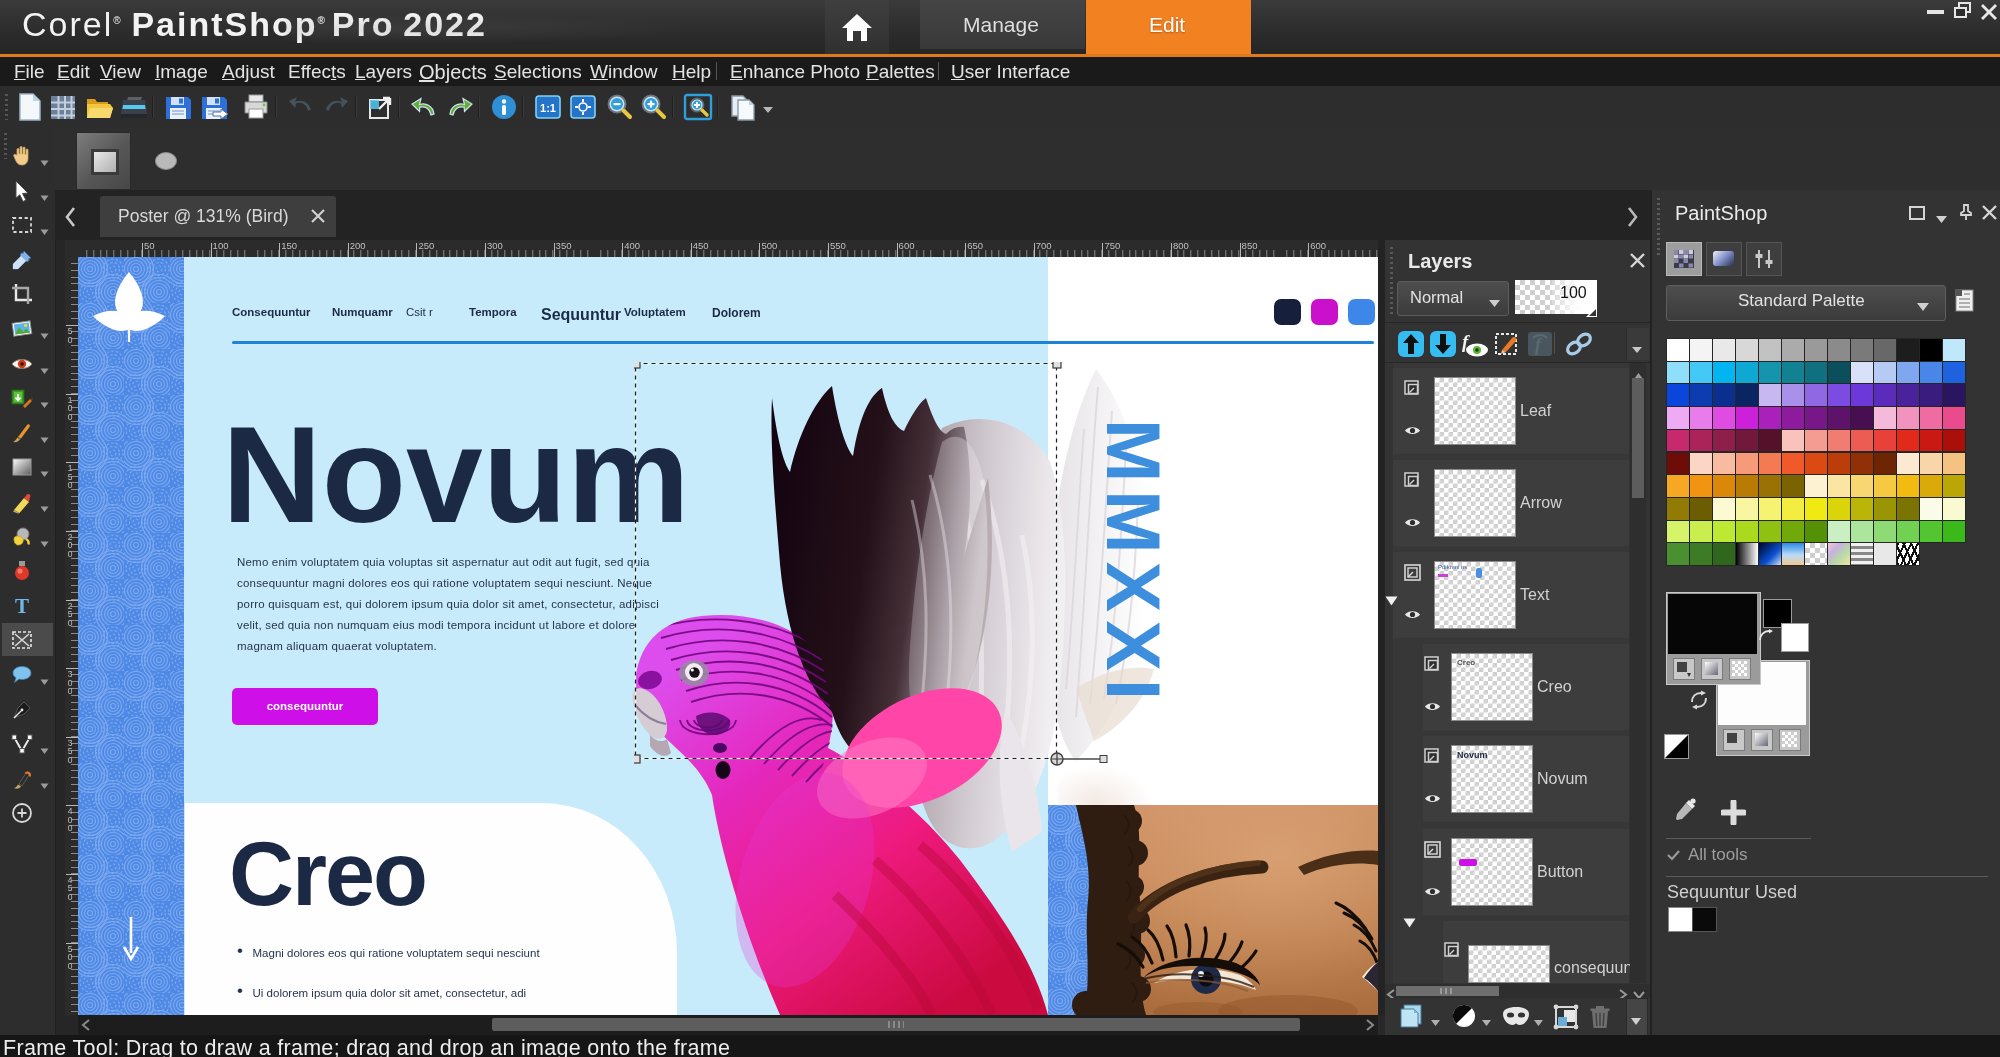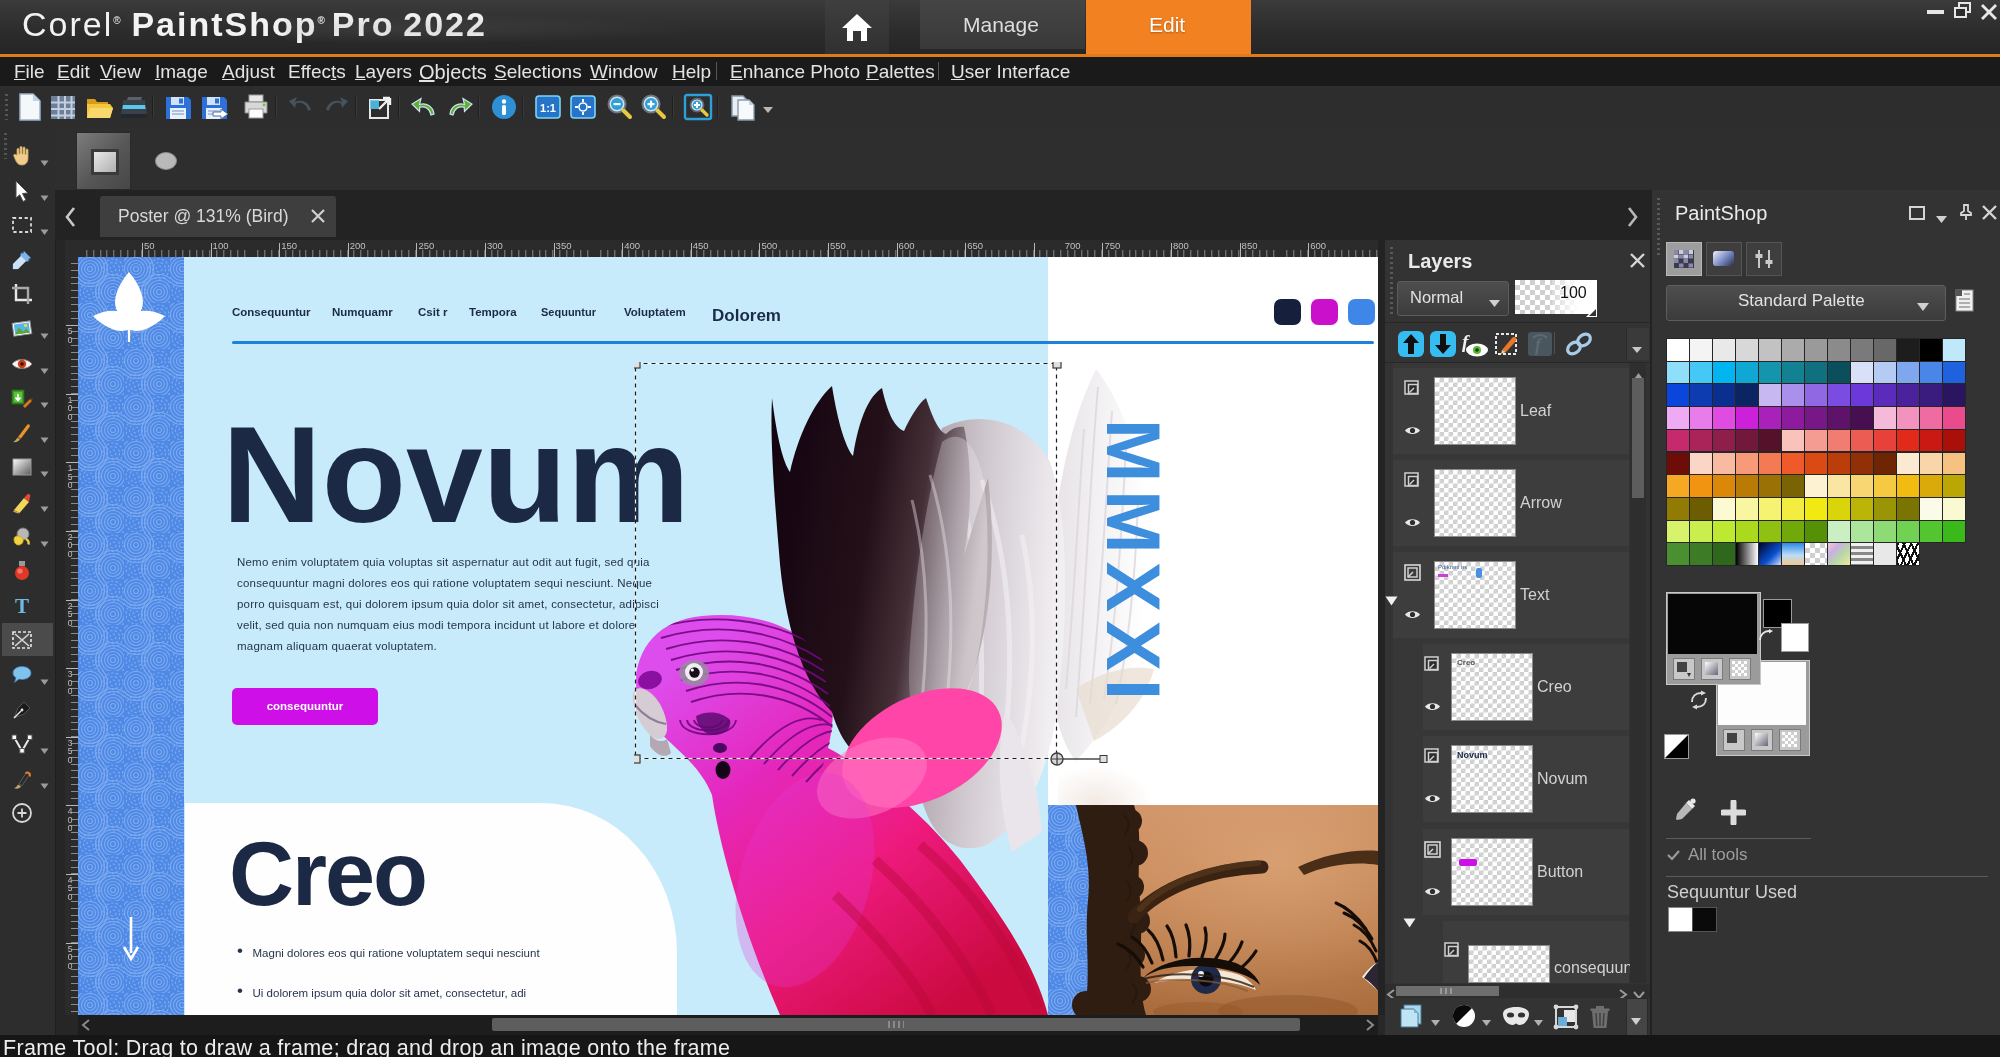--- a/index.html
+++ b/index.html
@@ -332,21 +332,21 @@
 <div class="ab tt" style="left:692.8000000000001px;top:240px;font-size:9.5px;color:#c0c0c0;">450</div>
 <div class="ab" style="left:759.4px;top:243px;width:1px;height:14px;background:#b8b8b8;"></div>
 <div class="ab tt" style="left:761.4px;top:240px;font-size:9.5px;color:#c0c0c0;">500</div>
 <div class="ab" style="left:828.0px;top:243px;width:1px;height:14px;background:#b8b8b8;"></div>
 <div class="ab tt" style="left:830.0px;top:240px;font-size:9.5px;color:#c0c0c0;">550</div>
 <div class="ab" style="left:896.6px;top:243px;width:1px;height:14px;background:#b8b8b8;"></div>
 <div class="ab tt" style="left:898.6px;top:240px;font-size:9.5px;color:#c0c0c0;">600</div>
 <div class="ab" style="left:965.2px;top:243px;width:1px;height:14px;background:#b8b8b8;"></div>
 <div class="ab tt" style="left:967.2px;top:240px;font-size:9.5px;color:#c0c0c0;">650</div>
 <div class="ab" style="left:1033.8000000000002px;top:243px;width:1px;height:14px;background:#b8b8b8;"></div>
-<div class="ab tt" style="left:1035.8000000000002px;top:240px;font-size:9.5px;color:#c0c0c0;padding-left:29px;">700</div>
+<div class="ab tt" style="left:1035.8000000000002px;top:240px;font-size:9.5px;color:#c0c0c0;">700</div>
 <div class="ab" style="left:1102.4px;top:243px;width:1px;height:14px;background:#b8b8b8;"></div>
 <div class="ab tt" style="left:1104.4px;top:240px;font-size:9.5px;color:#c0c0c0;">750</div>
 <div class="ab" style="left:1171.0000000000002px;top:243px;width:1px;height:14px;background:#b8b8b8;"></div>
 <div class="ab tt" style="left:1173.0000000000002px;top:240px;font-size:9.5px;color:#c0c0c0;">800</div>
 <div class="ab" style="left:1239.6000000000001px;top:243px;width:1px;height:14px;background:#b8b8b8;"></div>
 <div class="ab tt" style="left:1241.6000000000001px;top:240px;font-size:9.5px;color:#c0c0c0;">850</div>
 <div class="ab" style="left:1308.2000000000003px;top:243px;width:1px;height:14px;background:#b8b8b8;"></div>
 <div class="ab tt" style="left:1310.2000000000003px;top:240px;font-size:9.5px;color:#c0c0c0;">600</div>
 <div class="ab" style="left:65px;top:257px;width:13px;height:758px;background:#2b2b2b;border-right:1px solid #1a1a1a;"></div>
 <div class="ab" style="left:71px;top:257px;width:7px;height:758px;background:repeating-linear-gradient(180deg,transparent 0 5.86px,#8a8a8a 5.86px 6.86px);"></div>
@@ -467,25 +467,25 @@
           <path d="M38 60 C32 140 28 235 20 320"></path>
         </g>
         <path d="M30 320 C55 302 85 296 108 300 C100 330 78 356 48 372 Z" fill="#e7dacd" opacity="0.65"></path>
       </svg></div>
     <div class="ab tt" style="left:1093px;top:162px;font-size:76px;font-weight:bold;color:#3d8edc;letter-spacing:8px;transform:rotate(90deg);transform-origin:0 0;line-height:76px;">MMXXI</div>
     <div class="ab" style="left:1196px;top:42px;width:27px;height:26px;background:#16203c;border-radius:7px;"></div>
     <div class="ab" style="left:1233px;top:42px;width:27px;height:26px;background:#cb10cc;border-radius:7px;"></div>
     <div class="ab" style="left:1270px;top:42px;width:27px;height:26px;background:#3e86e8;border-radius:7px;"></div>
     <div class="ab tt" style="left:154px;top:49px;font-size:11.5px;font-weight:bold;color:#1c2a47;">Consequuntur</div>
     <div class="ab tt" style="left:254px;top:49px;font-size:11.5px;font-weight:bold;color:#1c2a47;">Numquamr</div>
-    <div class="ab tt" style="left:340px;top:49px;font-size:11.5px;font-weight:bold;color:#1c2a47;">Csit r</div>
+    <div class="ab tt" style="left:328px;top:49px;font-size:11.5px;font-weight:normal;color:#1c2a47;">Csit r</div>
     <div class="ab tt" style="left:391px;top:49px;font-size:11.5px;font-weight:bold;color:#1c2a47;">Tempora</div>
-    <div class="ab tt" style="left:463px;top:49px;font-size:11px;font-weight:bold;color:#1c2a47;text-align:right;">Sequuntur</div>
+    <div class="ab tt" style="left:463px;top:49px;font-size:16px;font-weight:bold;color:#1c2a47;text-align:right;">Sequuntur</div>
     <div class="ab tt" style="left:546px;top:49px;font-size:11.5px;font-weight:bold;color:#1c2a47;text-align:center;">Voluptatem</div>
-    <div class="ab tt" style="left:634px;top:49px;font-size:17px;font-weight:bold;color:#1c2a47;">Dolorem</div>
+    <div class="ab tt" style="left:634px;top:49px;font-size:12px;font-weight:bold;color:#1c2a47;">Dolorem</div>
     <div class="ab" style="left:154px;top:84px;width:1142px;height:3px;background:#1d83d8;border-radius:2px;"></div>
     <div class="ab tt" style="left:144px;top:138px;font-size:138px;font-weight:bold;color:#1b2944;letter-spacing:0px;">Novum</div>
     <div class="ab tt" style="left:159px;top:295px;font-size:11.5px;line-height:21px;color:#27344e;letter-spacing:0.2px;">Nemo enim voluptatem quia voluptas sit aspernatur aut odit aut fugit, sed quia<br>consequuntur magni dolores eos qui ratione voluptatem sequi nesciunt. Neque<br>porro quisquam est, qui dolorem ipsum quia dolor sit amet, consectetur, adipisci<br>velit, sed quia non numquam eius modi tempora incidunt ut labore et dolore<br>magnam aliquam quaerat voluptatem.</div>
     <div class="ab" style="left:154px;top:431px;width:146px;height:37px;background:#ce0fe8;border-radius:5px;"></div>
     <div class="ab tt" style="left:154px;top:443px;font-size:11.5px;color:#fff;width:146px;text-align:center;font-weight:bold;">consequuntur</div>
     <div class="ab" style="left:107px;top:546px;width:492px;height:220px;background:#fefeff;border-top-right-radius:135px 150px;"></div>
     <div class="ab tt" style="left:151px;top:566px;font-size:90px;font-weight:bold;color:#1b2944;letter-spacing:-2px;">Creo</div>
     <div class="ab tt" style="left:159px;top:684px;font-size:11.5px;color:#27344e;"><span style="font-size:17px;vertical-align:1px;">•</span>&nbsp;&nbsp; Magni dolores eos qui ratione voluptatem sequi nesciunt</div>
     <div class="ab tt" style="left:159px;top:724px;font-size:11.5px;color:#27344e;"><span style="font-size:17px;vertical-align:1px;">•</span>&nbsp;&nbsp; Ui dolorem ipsum quia dolor sit amet, consectetur, adi</div>
     <div class="ab" style="left:542px;top:123px;width:450px;height:635px;"><svg width="450" height="635" viewBox="0 0 450 635">

